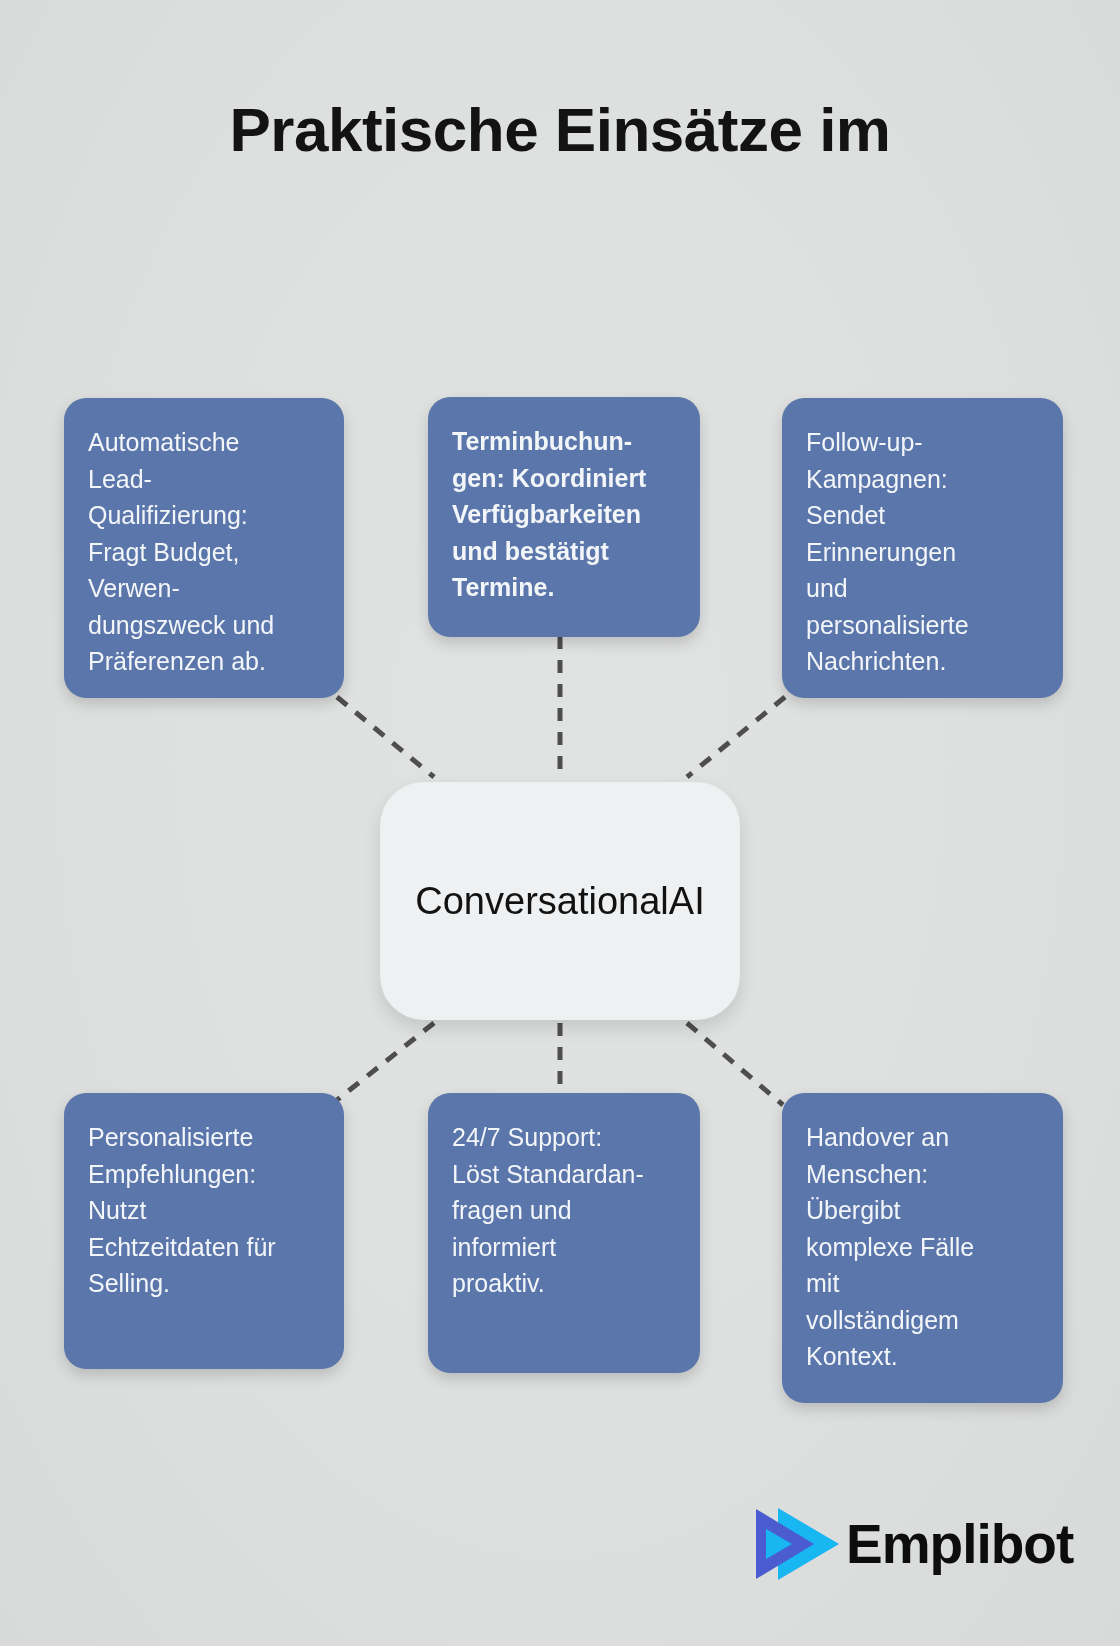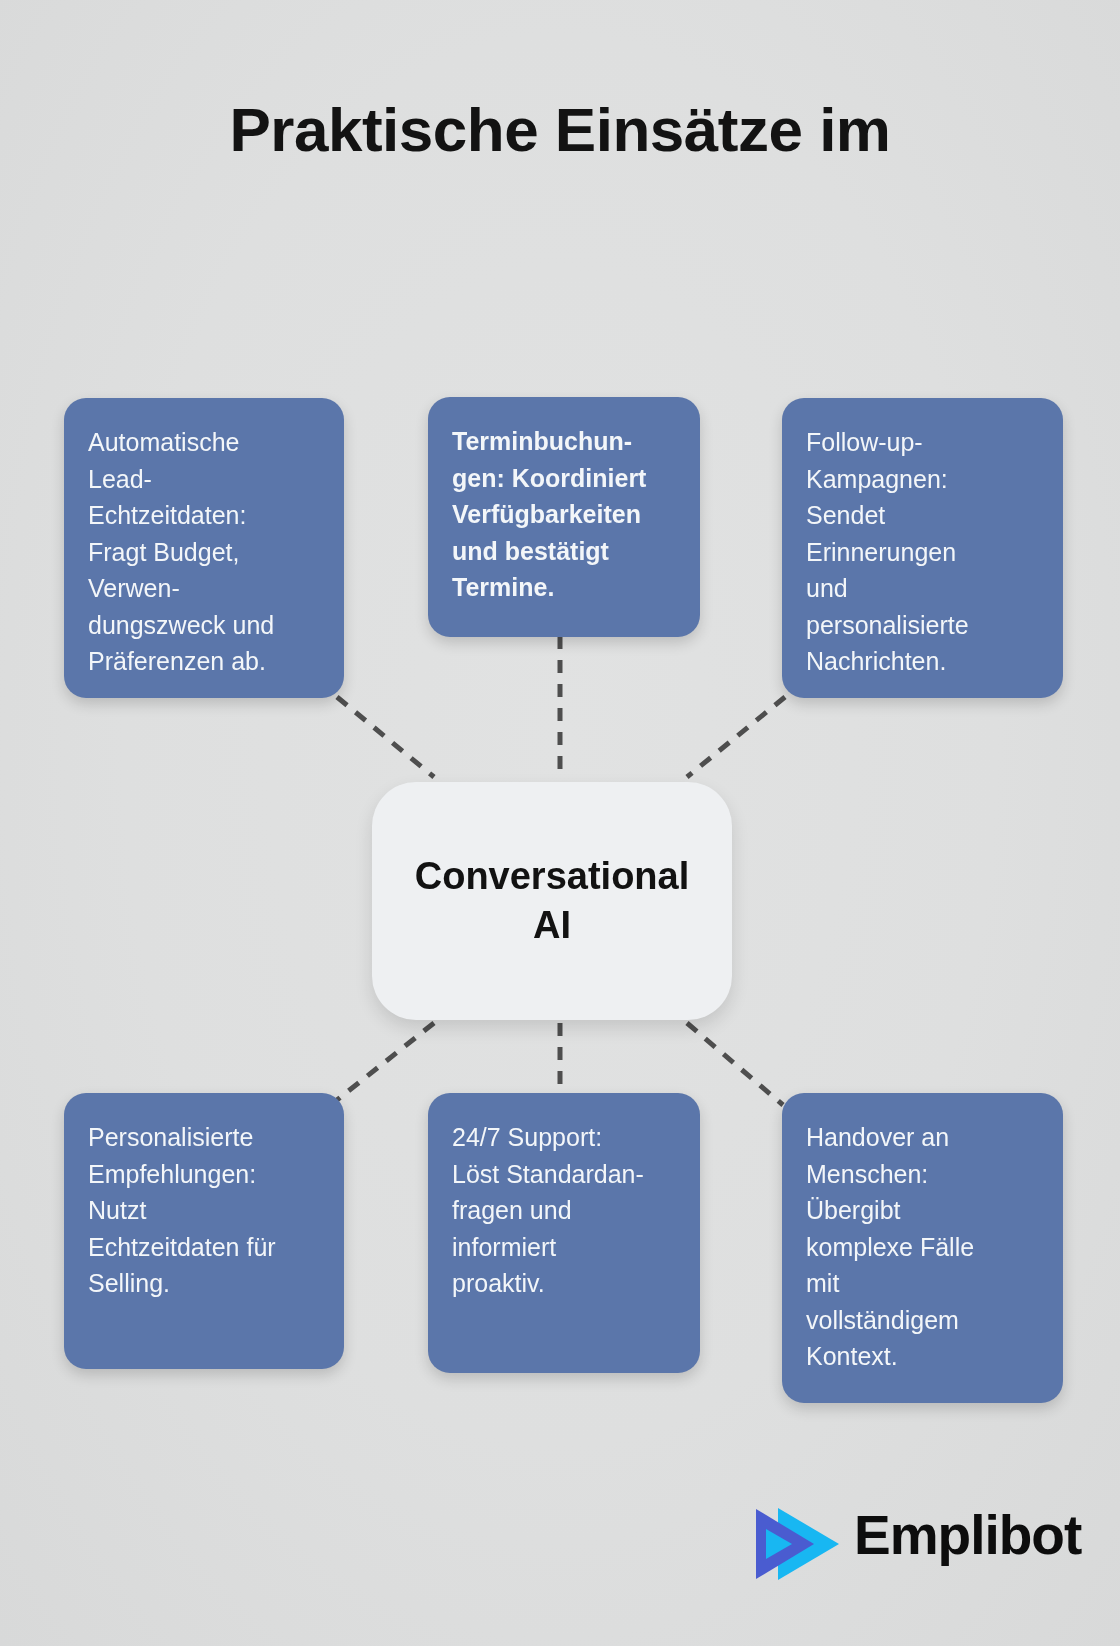--- a/index.html
+++ b/index.html
@@ -51,44 +51,43 @@
     white-space: nowrap;
   }
   .box-tl { left: 64px;  top: 398px;  width: 280px; height: 300px; }
   .box-tm { left: 428px; top: 397px;  width: 272px; height: 240px; font-weight: bold; }
   .box-tr { left: 782px; top: 398px;  width: 281px; height: 300px; }
   .box-bl { left: 64px;  top: 1093px; width: 280px; height: 276px; }
   .box-bm { left: 428px; top: 1093px; width: 272px; height: 280px; }
   .box-br { left: 782px; top: 1093px; width: 281px; height: 310px; }
   .center-node {
     position: absolute;
-    left: 372px;
+    left: 380px;
     top: 782px;
     width: 360px;
     height: 238px;
     background: #eef0f2;
     border-radius: 44px;
     box-shadow: 0 8px 18px rgba(0,0,0,0.12);
     display: flex;
-    flex-direction: column;
     align-items: center;
     justify-content: center;
     color: #121212;
     font-size: 38px;
     line-height: 49px;
-    font-weight: 700;
+    font-weight: 400;
     text-align: center;
   }
   .logo {
     position: absolute;
     left: 753px;
     top: 1503px;
     display: flex;
-    align-items: flex-start;
-    gap: 11px;
+    align-items: center;
+    gap: 3px;
   }
   .logo-text {
     font-size: 55px;
     font-weight: 800;
     letter-spacing: -1px;
     color: #0d0d0d;
   }
 </style>
 </head>
 <body>
@@ -106,21 +105,21 @@
       <line x1="785" y1="697" x2="687" y2="777"></line>
       <line x1="434" y1="1023" x2="337" y2="1100"></line>
       <line x1="560" y1="1023" x2="560" y2="1091"></line>
       <line x1="687" y1="1023" x2="783" y2="1105"></line>
     </g>
   </svg>
 
   <div class="node box-tl">
     <div class="line">Automatische</div>
     <div class="line">Lead-</div>
-    <div class="line">Echtzeitdaten:</div>
+    <div class="line">Qualifizierung:</div>
     <div class="line">Fragt Budget,</div>
     <div class="line">Verwen-</div>
     <div class="line">dungszweck und</div>
     <div class="line">Präferenzen ab.</div>
   </div>
 
   <div class="node box-tm">
     <div class="line">Terminbuchun-</div>
     <div class="line">gen: Koordiniert</div>
     <div class="line">Verfügbarkeiten</div>

